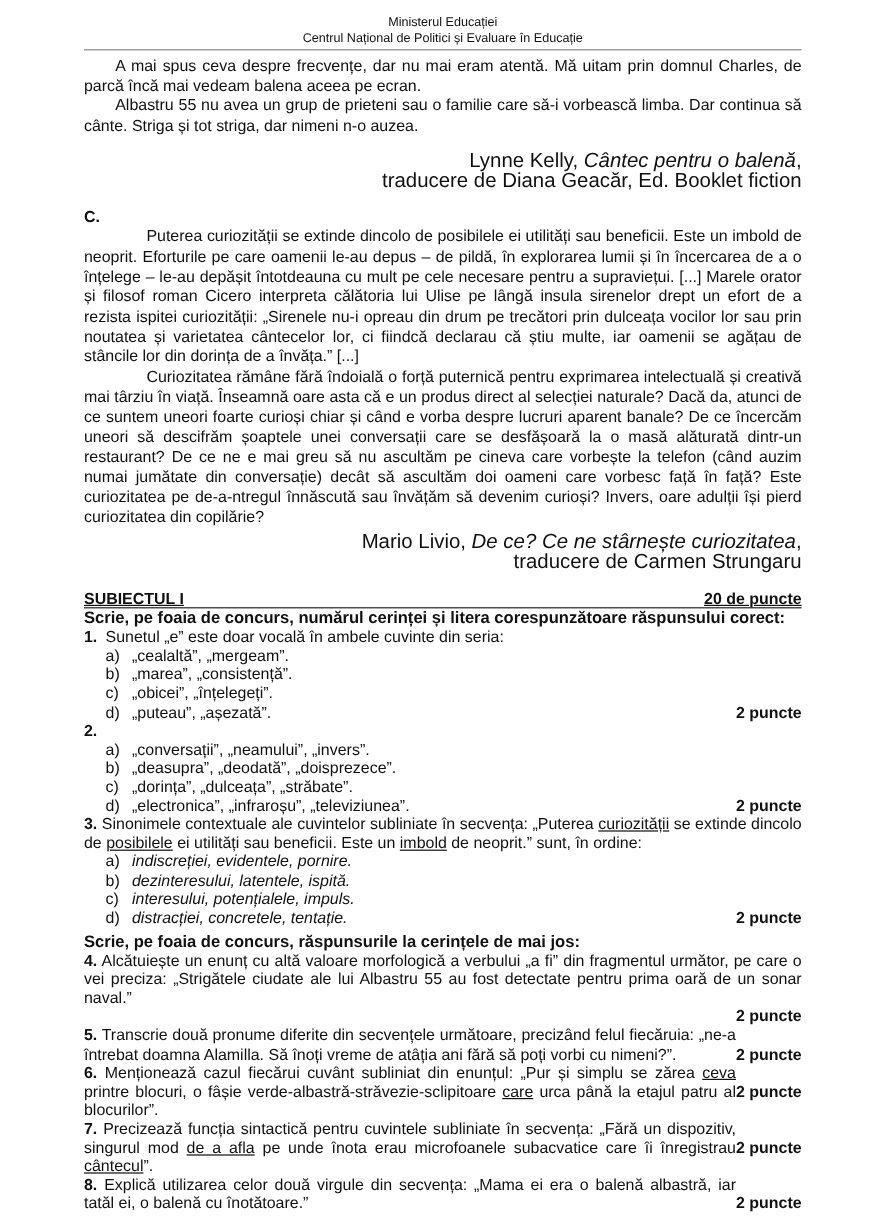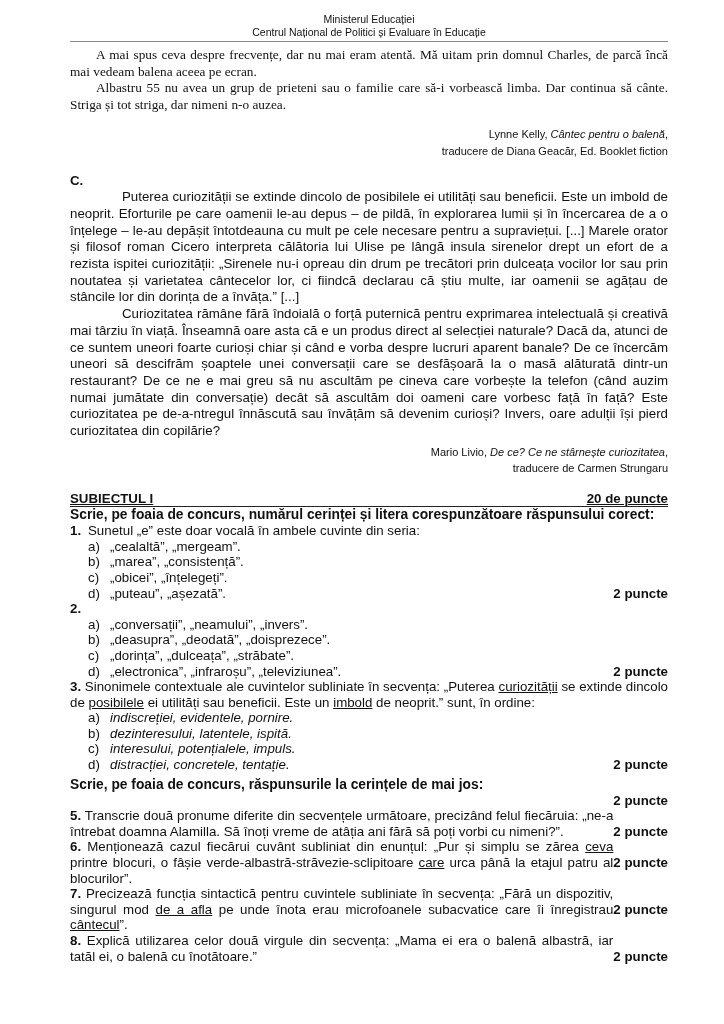--- a/index.html
+++ b/index.html
@@ -2,23 +2,23 @@
 <html><head>
 <meta charset="utf-8">
 <style>
   html, body { margin: 0; padding: 0; background: #ffffff; }
   body { width: 724px; height: 1024px; position: relative; overflow: hidden;
          font-family: "Liberation Sans", sans-serif; color: #111; }
   .page { position: absolute; left: 70px; top: 0; width: 598px; }
   .hdr { text-align: center; font-size: 10.5px; line-height: 13px; padding-top: 13px; }
   .hdr-rule { border-top: 1.5px solid #888; margin-top: 2px; }
   .p { font-size: 13.3px; line-height: 16.7px; text-align: justify; margin: 0; }
-  .ind { text-indent: 26px; font-family: Liberation Serif, serif; }
+  .ind { text-indent: 26px; }
   .ind2 { text-indent: 52px; }
-  .src { text-align: right; font-size: 11px; line-height: 16.7px; }
+  .src { text-align: right; font-size: 17px; line-height: 16.7px; }
   .sec-label { font-weight: bold; font-size: 13.3px; margin-top: 10px; line-height: 16px; }
   .subj { display: flex; justify-content: space-between; font-weight: bold; font-size: 13.3px;
           border-bottom: 1.5px solid #222; line-height: 15px; margin-top: 14px; align-items: center; }
   .subj span { text-decoration: underline; }
   .instr { font-weight: bold; font-size: 13.8px; line-height: 16px; }
   .q { font-size: 13.3px; line-height: 15.6px; text-align: justify; }
   .q .num { font-weight: bold; }
   .q1 { display: flex; }
   .q1 .num { width: 18px; flex: none; }
   .opts { padding-left: 18px; }
@@ -135,20 +135,21 @@
       <div class="opt">
           <span class="l">d)</span>
           <span class="t it">distracției, concretele, tentație.</span>
           <span class="pts">2 puncte</span>
         </div>
     </div>
   </div>
 
   <div class="instr" style="margin-top:4px">Scrie, pe foaia de concurs, răspunsurile la cerințele de mai jos:</div>
 
+  <div class="q"><span class="num">4.</span><span> Alcătuiește un enunț cu altă valoare morfologică a verbului „a fi” din fragmentul următor, pe care o vei preciza: „Strigătele ciudate ale lui Albastru 55 au fost detectate pentru prima oară de un sonar naval.”</span></div>
   <div class="pts-line">2 puncte</div>
 
   <div class="q"><span class="pts-r" style="margin-top:15.6px">2 puncte</span><span class="num">5.</span><span> Transcrie două pronume diferite din secvențele următoare, precizând felul fiecăruia: „ne-a întrebat doamna Alamilla. Să înoți vreme de atâția ani fără să poți vorbi cu nimeni?”.</span></div>
 
   <div class="q"><span class="pts-r" style="margin-top:15.6px">2 puncte</span><span class="num">6.</span><span> Menționează cazul fiecărui cuvânt subliniat din enunțul: „Pur și simplu se zărea </span><span class="u">ceva</span><span> printre blocuri, o fâșie verde-albastră-străvezie-sclipitoare </span><span class="u">care</span><span> urca până la etajul patru al blocurilor”.</span></div>
 
   <div class="q"><span class="pts-r" style="margin-top:15.6px">2 puncte</span><span class="num">7.</span><span> Precizează funcția sintactică pentru cuvintele subliniate în secvența: „Fără un dispozitiv, singurul mod </span><span class="u">de a afla</span><span> pe unde înota erau microfoanele subacvatice care îi înregistrau </span><span class="u">cântecul</span><span>”.</span></div>
 
   <div class="q"><span class="pts-r" style="margin-top:15.6px">2 puncte</span><span class="num">8.</span><span> Explică utilizarea celor două virgule din secvența: „Mama ei era o balenă albastră, iar tatăl ei, o balenă cu înotătoare.”</span></div>
 

